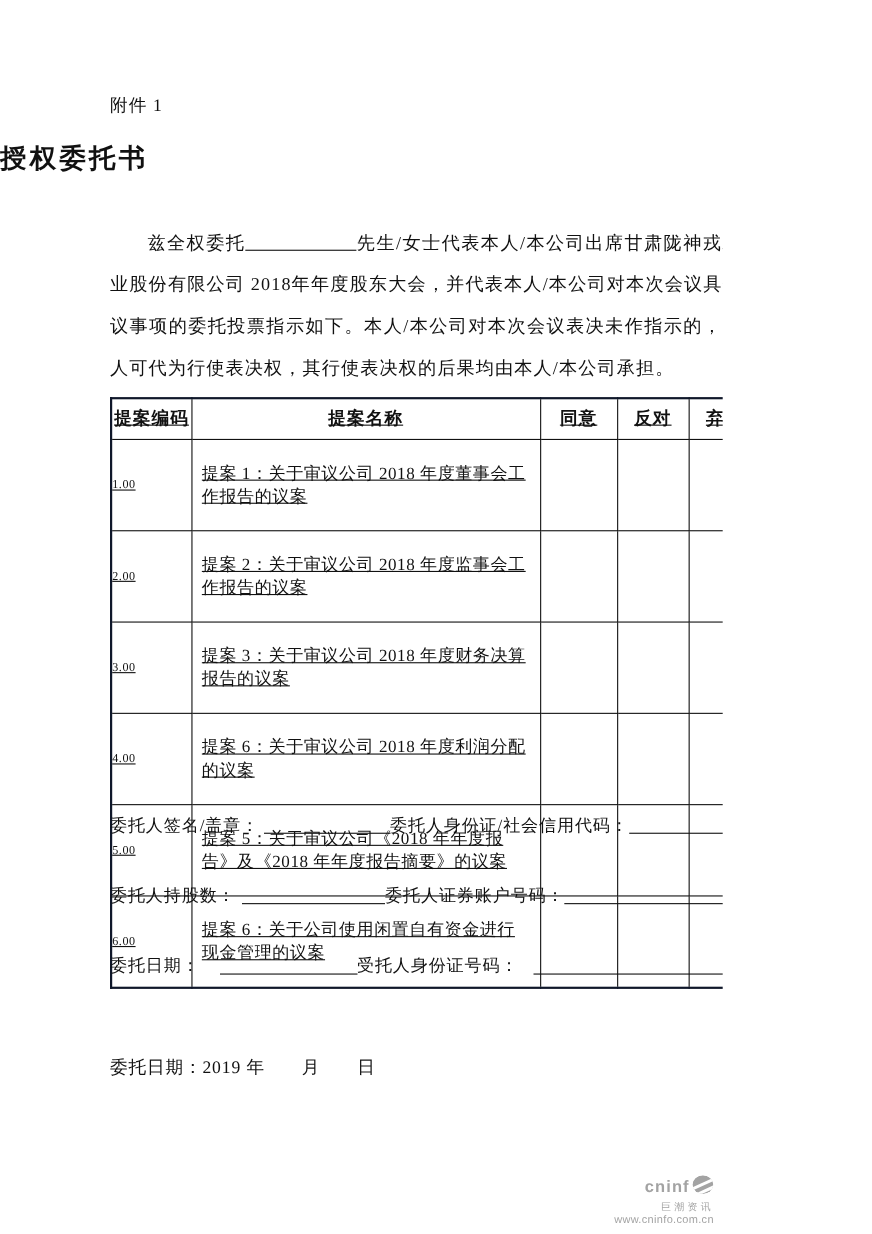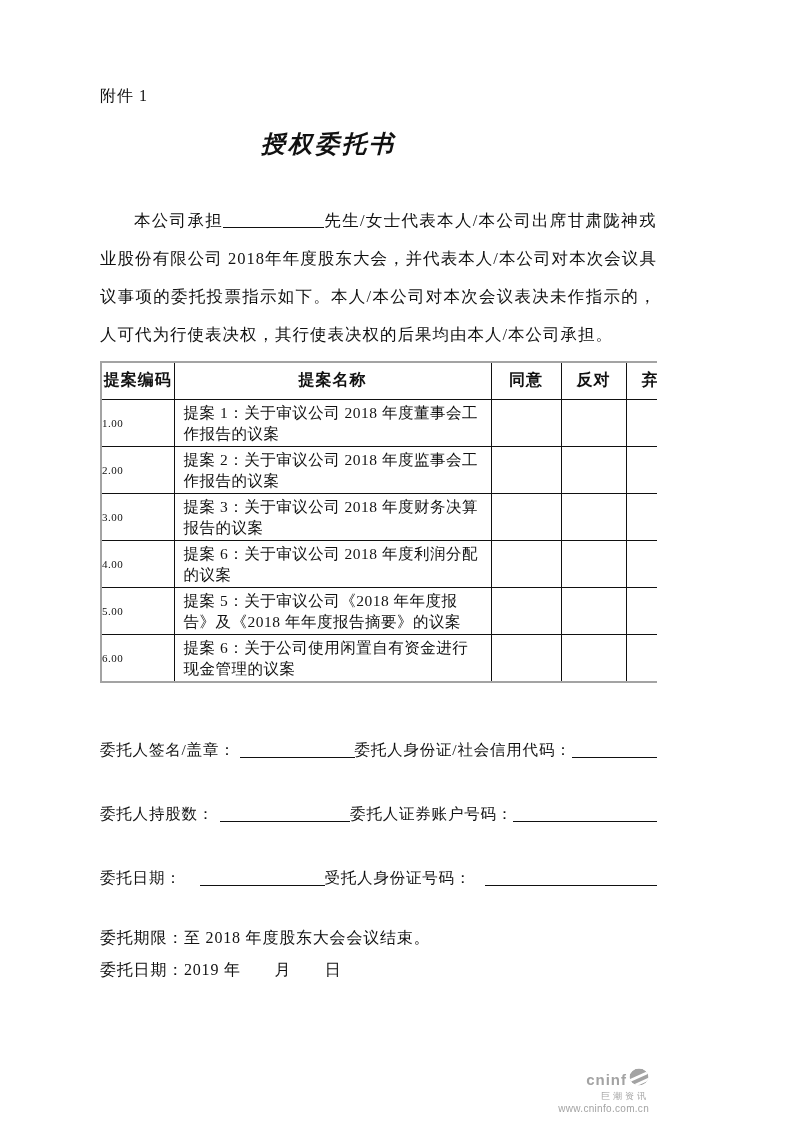--- a/index.html
+++ b/index.html
@@ -11,50 +11,51 @@
     color:#111;
     font-family:"Liberation Serif","DejaVu Serif",serif;
     overflow:hidden;
   }
   .attachment {
     position:absolute; left:100px; top:86px;
     font-size:16px; letter-spacing:1px;
   }
   .doc-title {
     position:absolute; left:0; top:128px; width:100%;
-    text-align:center;
+    text-align:left;
     font-family:"Liberation Sans","DejaVu Sans",sans-serif;
-    font-size:24px; font-weight:700; letter-spacing:3px;font-style:italic;
+    font-size:24px; font-weight:700; letter-spacing:3px;
   }
   .intro {
     position:absolute; left:100px; top:202px; width:592px;
     font-size:16.5px; line-height:38px; letter-spacing:1px;
     text-align:justify; text-indent:34px;
   }
   .blank {
     display:inline-block; height:2px;
     border-bottom:1.5px solid #111;
     vertical-align:-2px;
   }
   .intro-blank { width:101px; }
 
   table.proposals {
     position:absolute; left:100px; top:361px; width:591px;
     border-collapse:collapse; table-layout:fixed;
-    border:2px solid #a3a3a3;
+    border:2px solid #0f172a;
+    text-decoration:underline;
   }
   table.proposals th, table.proposals td { border:1px solid #111; }
   table.proposals th {
     font-family:"Liberation Sans","DejaVu Sans",sans-serif;
     font-weight:700; font-size:16px; height:37px; text-align:center;
     letter-spacing:1px;
   }
   tr.proposal-row { height:45px; }
   td.code { text-align:left; font-size:11px; letter-spacing:0.5px; }
-  td.name { font-size:15.5px; line-height:21px; padding:2px 9px; letter-spacing:0.5px;margin-left:22px; }
+  td.name { font-size:15.5px; line-height:21px; padding:20px 9px; letter-spacing:0.5px;margin-left:22px; }
   td.vote { background:#fff; }
 
   .sigrow {
     position:absolute; left:100px; width:592px;
     display:flex; align-items:baseline;
     font-size:15.5px; letter-spacing:0.8px; white-space:nowrap;
   }
   .sigrow .sblank {
     align-self:flex-end; height:2px;
     border-bottom:1.5px solid #111; margin-bottom:3px;
@@ -85,21 +86,21 @@
 </style>
 </head>
 <body>
 
 <div class="page">
 
   <div class="attachment">附件 1</div>
 
   <div class="doc-title">授权委托书</div>
 
-  <p class="intro"><span>本公司承担</span><span class="blank intro-blank"></span><span>先生/女士代表本人/本公司出席甘肃陇神戎发药业股份有限公司 2018年年度股东大会，并代表本人/本公司对本次会议具体审议事项的委托投票指示如下。本人/本公司对本次会议表决未作指示的，受托人可代为行使表决权，其行使表决权的后果均由本人/本公司承担。</span></p>
+  <p class="intro"><span>兹全权委托</span><span class="blank intro-blank"></span><span>先生/女士代表本人/本公司出席甘肃陇神戎发药业股份有限公司 2018年年度股东大会，并代表本人/本公司对本次会议具体审议事项的委托投票指示如下。本人/本公司对本次会议表决未作指示的，受托人可代为行使表决权，其行使表决权的后果均由本人/本公司承担。</span></p>
 
   <table class="proposals">
     <colgroup>
       <col style="width:73px">
         <col style="width:317px">
         <col style="width:70px">
         <col style="width:65px">
         <col style="width:66px">
     </colgroup>
     <tbody>
@@ -169,21 +170,20 @@
     <span class="sblank b-grow"></span>
   </div>
 
   <div class="sigrow sig3">
     <span>委托日期：</span>
     <span class="sblank b-fixed-125"></span>
     <span>受托人身份证号码：</span>
     <span class="sblank b-grow b-gap"></span>
   </div>
 
-  <div class="term-line">委托期限：至 2018 年度股东大会会议结束。</div>
   <div class="date-line">委托日期：2019 年　　月　　日</div>
 
   <div class="watermark">
     <div class="wm-brand-row">
       <span class="wm-brand">cninf</span>
       <span>
         <svg width="20" height="18" viewBox="0 0 20 18" aria-hidden="true">
           <defs>
             <clipPath id="wmclip">
                 <ellipse cx="10" cy="9" rx="9.5" ry="8.5"></ellipse>

